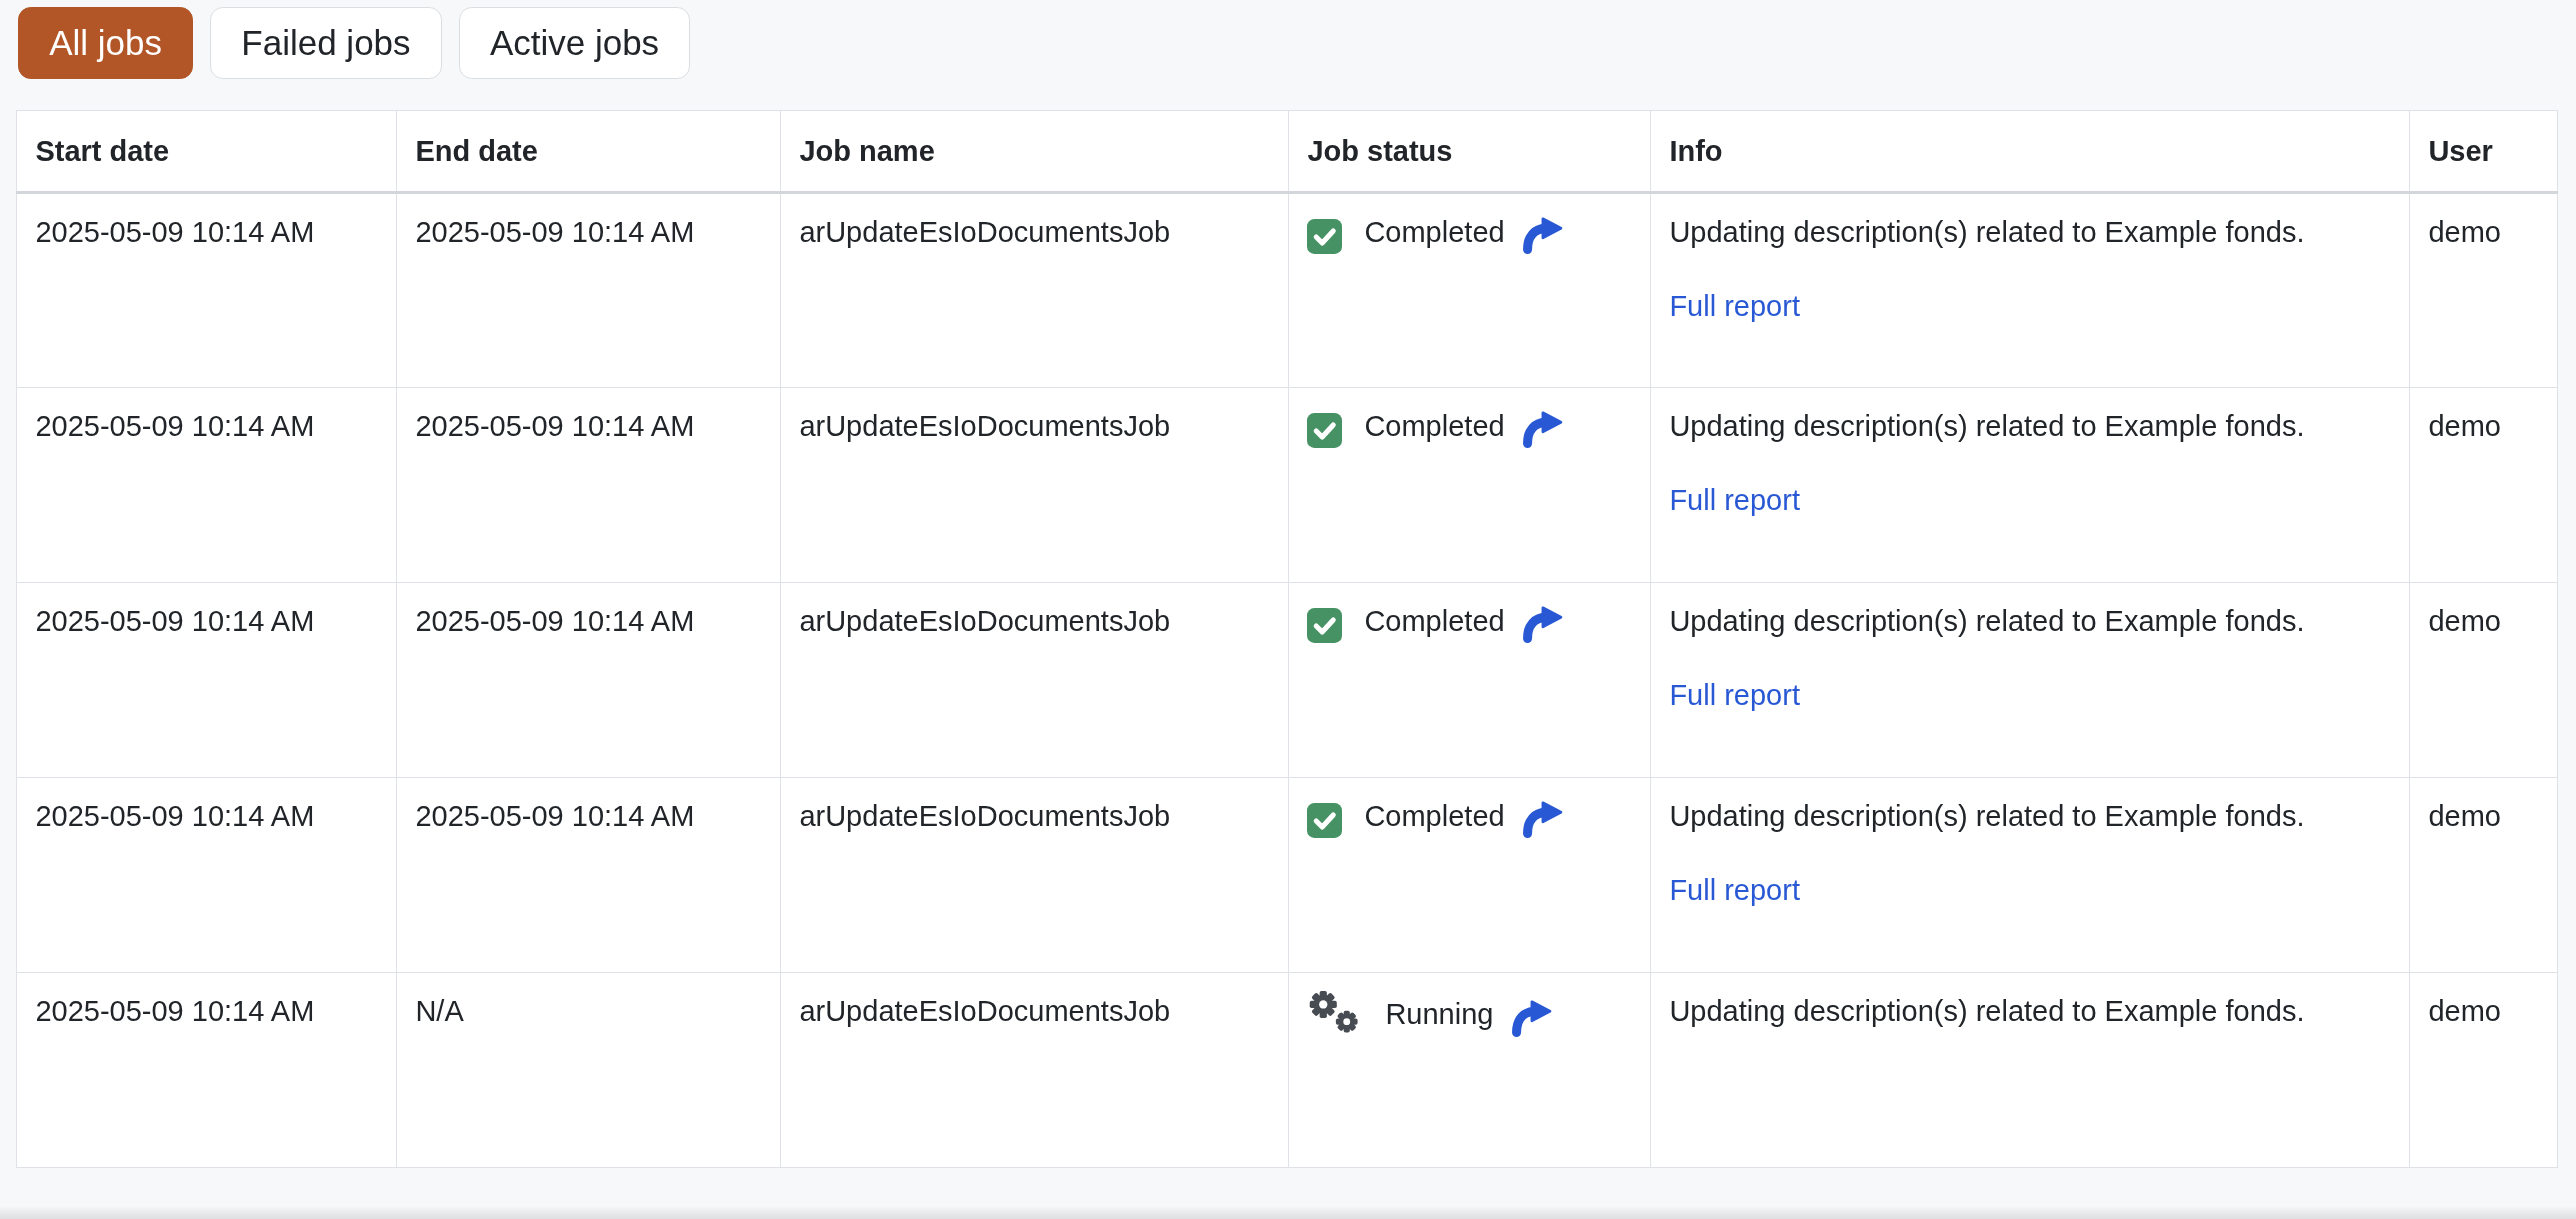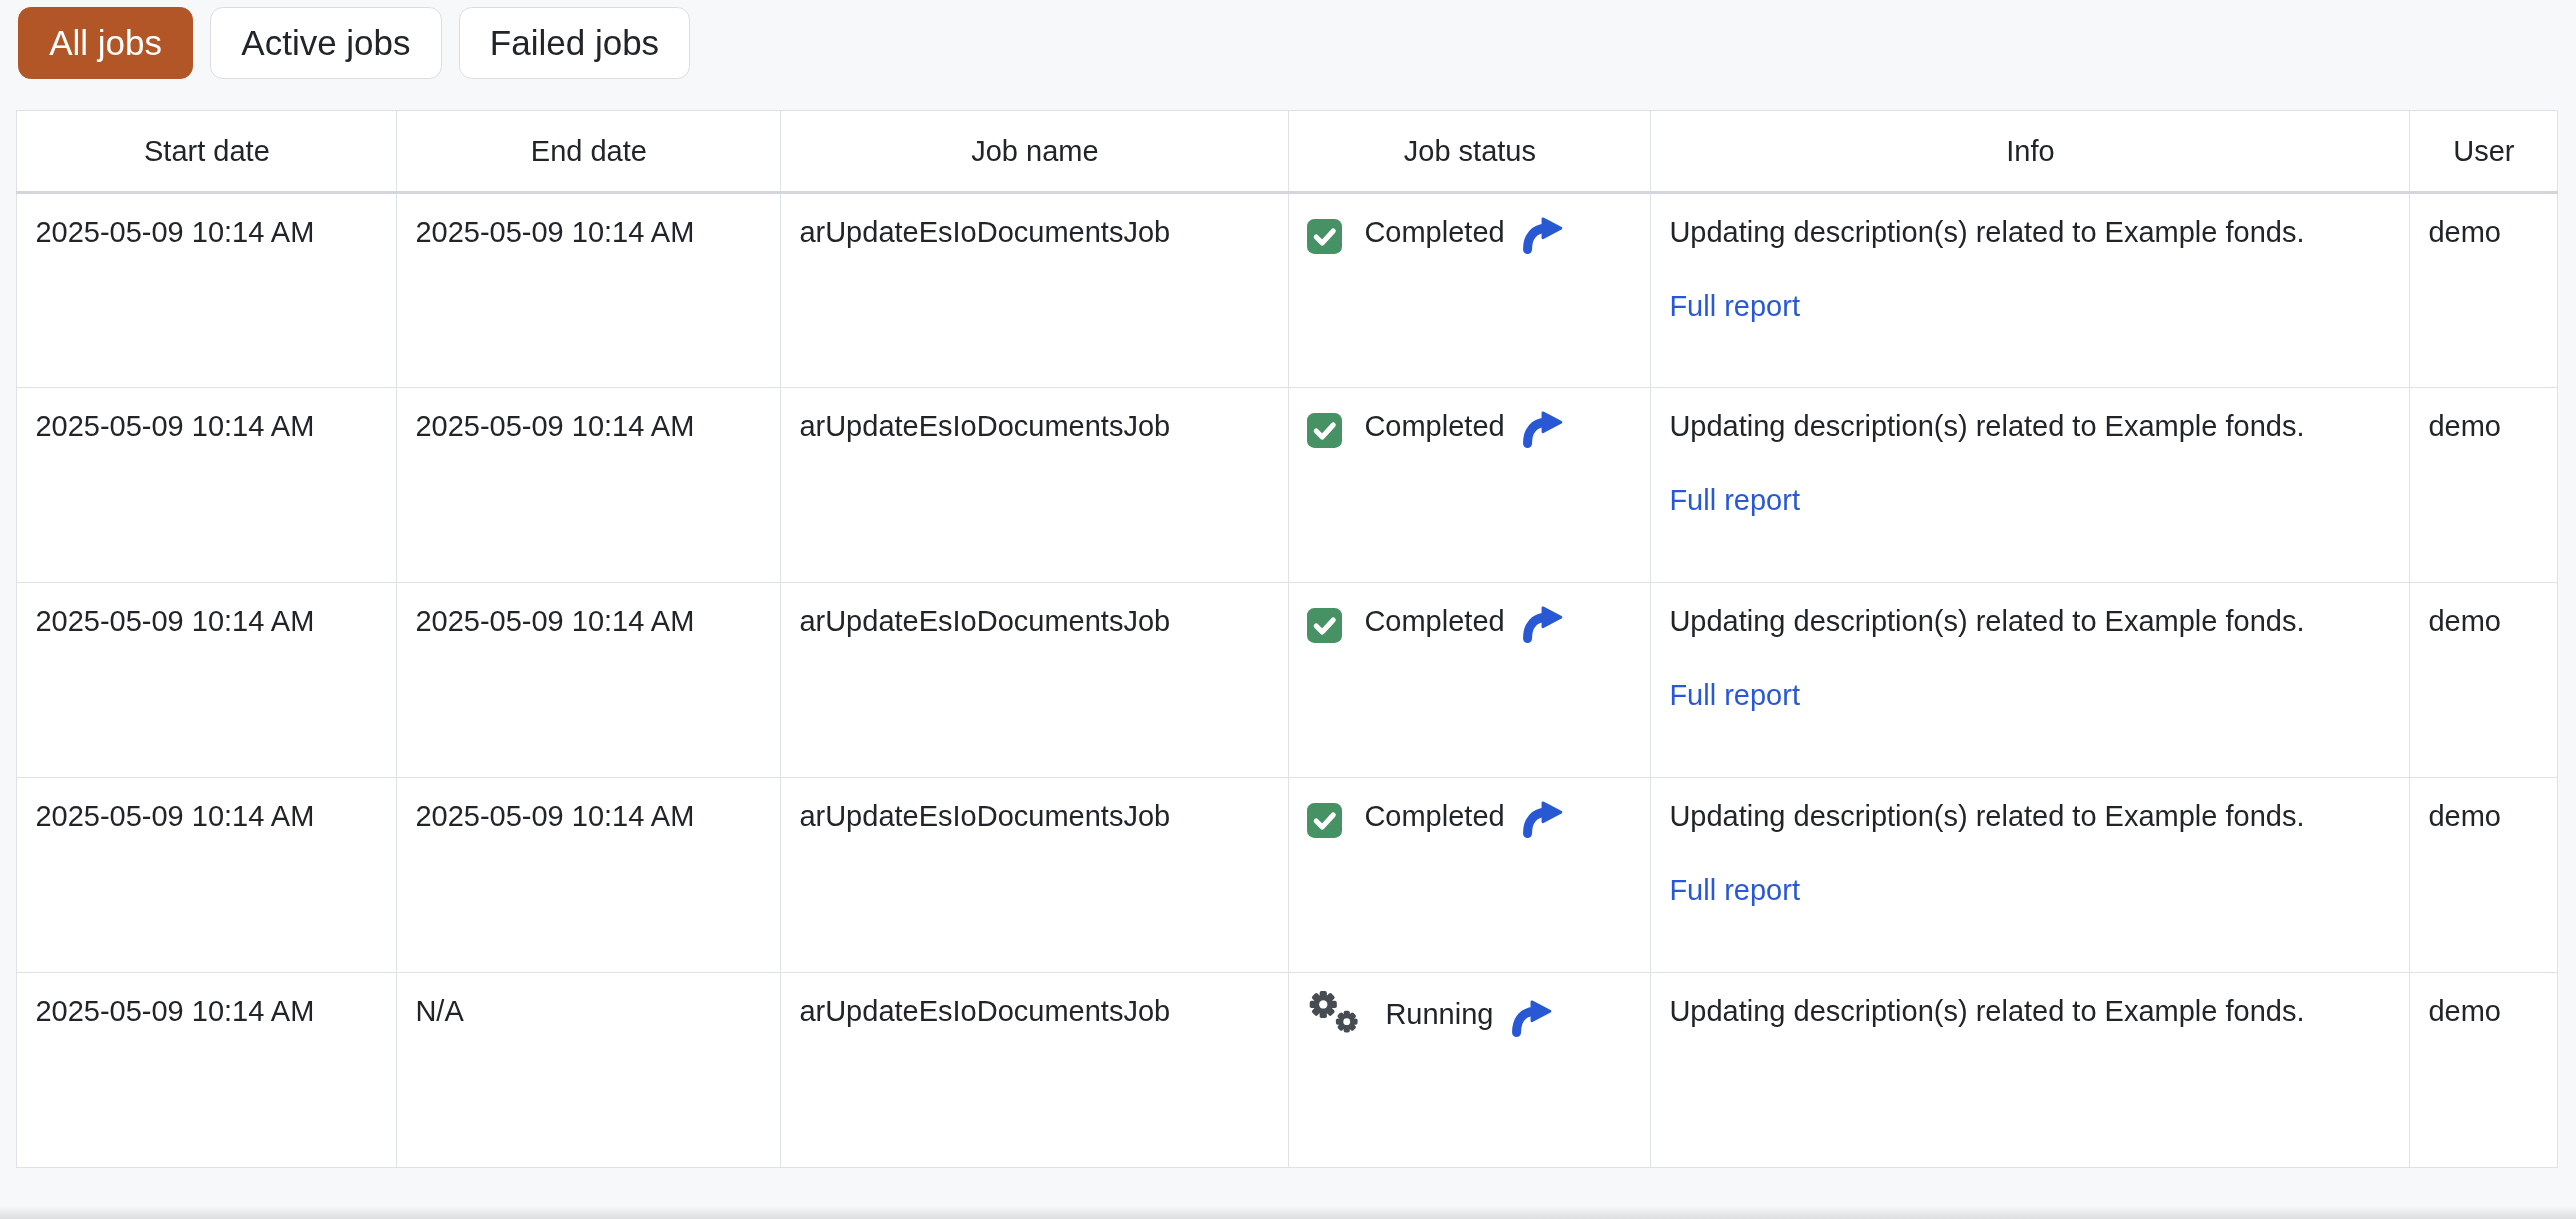--- a/index.html
+++ b/index.html
@@ -41,22 +41,22 @@
     width:2541px;border-collapse:collapse;table-layout:fixed;
     background:#ffffff;
   }
   th,td{
     border:1.8px solid var(--border);
     text-align:left;vertical-align:top;
     padding:16.4px 18px;
     overflow:hidden;
   }
   thead th{
-    font-weight:400;vertical-align:middle;height:82px;padding:0 18px;
-    border-bottom-width:3.6px;border-bottom-color:#d3d7db;text-align:center;
+    font-weight:700;vertical-align:middle;height:82px;padding:0 18px;
+    border-bottom-width:3.6px;border-bottom-color:#d3d7db;
   }
   tbody tr{height:195px;}
   .status{display:flex;align-items:flex-end;gap:22px;}
   .status .share-link{display:inline-flex;margin-left:-5.5px;}
   .status-icon{display:inline-flex;flex:none;}
   .icon-check,.icon-gears{display:none;}
   .show-check .icon-check{display:inline-flex;}
   .show-gears .icon-gears{display:inline-flex;}
   .info-text{margin:0 0 31px 0;}
   .full-report{color:var(--link);text-decoration:none;cursor:pointer;text-align:center;}
@@ -67,22 +67,22 @@
   }
 </style>
 </head>
 <body>
 
 <div class="page">
 
 
   <div class="filters">
     <button class="btn btn-active">All jobs</button>
+    <button class="btn btn-plain">Failed jobs</button>
     <button class="btn btn-plain">Active jobs</button>
-    <button class="btn btn-plain">Failed jobs</button>
   </div>
 
   <table>
     <colgroup>
       <col style="width:380px">
       <col style="width:384px">
       <col style="width:508px">
       <col style="width:362px">
       <col style="width:759px">
       <col style="width:148px">

